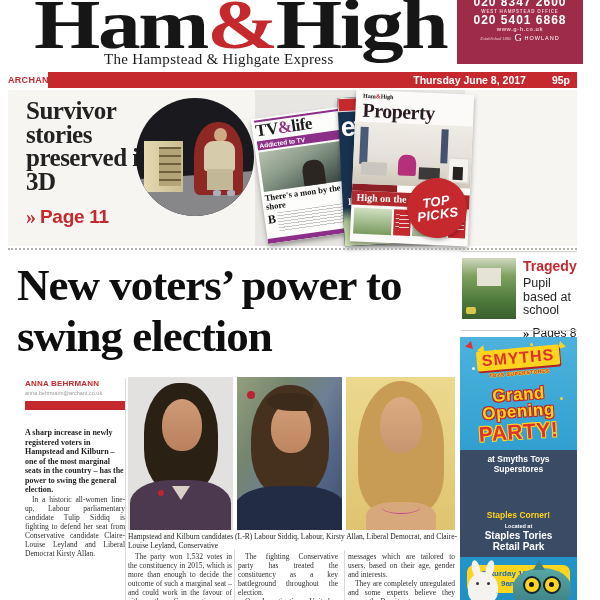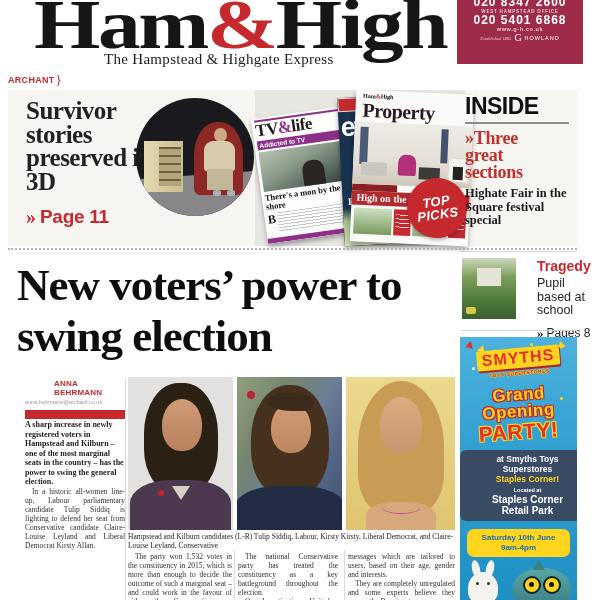--- a/index.html
+++ b/index.html
@@ -113,21 +113,21 @@
   
   .headline{position:absolute;left:9px;top:252px;width:400px;font:bold 45px/51px "Liberation Serif",serif;
             color:#0e0e0e;letter-spacing:-1px;}
 
   
   .t-rule{position:absolute;left:461px;width:116px;border-top:1px solid #d5d3cf;}
   .t-photo{position:absolute;left:462px;top:258px;width:54px;height:61px;overflow:hidden;
            background:linear-gradient(180deg,#cfd8c0 0%,#7fa05e 30%,#4e7a3a 70%,#3c5e2e 100%);}
   .t-bldg{position:absolute;left:28%;top:16%;width:44%;height:30%;background:#e5e2d6;}
   .t-bus{position:absolute;left:8%;bottom:8%;width:18%;height:12%;background:#d8c94a;border-radius:2px;}
-  .t-text{position:absolute;left:537px;top:259px;width:56px;font-family:"Liberation Sans",sans-serif;}
+  .t-text{position:absolute;left:523px;top:259px;width:56px;font-family:"Liberation Sans",sans-serif;}
   .t-label{color:#c5292e;font:bold 14px/15px "Liberation Sans",sans-serif;}
   .t-sub{margin-top:3px;color:#242424;font:12.5px/13.5px "Liberation Sans",sans-serif;}
   .t-pages{margin-top:7px;display:flex;gap:3px;align-items:baseline;color:#222;}
   .t-pages .chev{font:bold 13px "Liberation Serif",serif;color:#111;}
   .t-pages .pg{font:12px "Liberation Sans",sans-serif;}
 
   
   .smyths{position:absolute;left:460px;top:337px;width:117px;height:263px;overflow:hidden;text-align:center;
           background:linear-gradient(180deg,#4db2dd 0%,#2f9fd0 45%,#1f90c4 100%);
           font-family:"Liberation Sans",sans-serif;}
@@ -136,47 +136,47 @@
   .sm-logo-wrap{margin-top:11px;transform:rotate(-5deg);}
   .sm-logo{display:inline-block;background:#ffd41f;color:#e0302f;font:900 16px/18px "Liberation Sans",sans-serif;
            padding:1px 5px;border-radius:2px;letter-spacing:1px;box-shadow:1px 2px 0 #b3202a;}
   .sm-sub{margin-top:2px;color:#d4282e;font:900 5px/7px "Liberation Sans",sans-serif;letter-spacing:0.5px;
           text-shadow:0.5px 0 #ffd41f,-0.5px 0 #ffd41f,0 0.5px #ffd41f,0 -0.5px #ffd41f;}
   .sm-grand{margin-top:9px;}
   .sm-grand,.sm-opening{color:#ffd41f;font:900 17px/17px "Liberation Sans",sans-serif;letter-spacing:0.5px;
         text-shadow:1px 1px 0 #c42127,-1px 1px 0 #c42127,1px -1px 0 #c42127,-1px -1px 0 #c42127;transform:rotate(-4deg);}
   .sm-party{color:#e0302f;font:900 21px/22px "Liberation Sans",sans-serif;margin-top:1px;transform:rotate(-4deg);
         text-shadow:1px 1px 0 #ffd41f,-1px 1px 0 #ffd41f,1px -1px 0 #ffd41f,-1px -1px 0 #ffd41f;letter-spacing:0.5px;}
-  .sm-panel{margin:7px auto 0;width:101px;background:#3a4b66;border-radius:6px;padding:4px 17px 5px;}
+  .sm-panel{margin:7px auto 0;width:101px;background:#3a4b66;border-radius:0;padding:4px 8px 5px;}
   .sm-p1{color:#fff;font:900 8.5px/10px "Liberation Sans",sans-serif;}
-  .sm-hl{color:#ffd41f;font:900 8.5px/10px "Liberation Sans",sans-serif;}
+  .sm-hl{color:#ffd41f;font:900 8.5px/10px "Liberation Sans",sans-serif;margin-top:36px;}
   .sm-locsm{color:#fff;font:bold 5.5px/8px "Liberation Sans",sans-serif;margin-top:2px;}
   .sm-loc{color:#fff;font:900 10px/11px "Liberation Sans",sans-serif;}
   .sm-datebox{margin:8px auto 0;width:103px;background:#ffd41f;border-radius:7px;padding:4px 0;
               color:#1b6fb0;font:900 8px/10px "Liberation Sans",sans-serif;}
   .sm-chars{position:absolute;left:0;bottom:-4px;width:100%;height:46px;}
   .bunny{position:absolute;left:8px;bottom:0;width:30px;height:32px;background:#f5f3ef;border-radius:50% 50% 40% 40%;}
   .bunny .ear{position:absolute;top:-12px;width:8px;height:18px;background:#f5f3ef;border-radius:50%;}
   .bunny .e1{left:4px;transform:rotate(-12deg);}
   .bunny .e2{right:4px;transform:rotate(12deg);}
   .bunny .eye{position:absolute;top:10px;width:3px;height:3px;background:#333;border-radius:50%;}
   .fish{position:absolute;right:6px;bottom:-2px;width:58px;height:38px;border-radius:50% 50% 35% 35%;
         background:linear-gradient(#57a8a4,#3c7f85);}
   .fish .fin{position:absolute;top:-8px;left:20px;width:0;height:0;border-left:6px solid transparent;
         border-right:6px solid transparent;border-bottom:10px solid #3c7f85;}
   .fish .eye{position:absolute;top:8px;width:14px;height:14px;border-radius:50%;background:#ffd41f;border:2px solid #123;}
   .fish .eye i{position:absolute;left:4px;top:4px;width:5px;height:5px;background:#111;border-radius:50%;display:block;}
 
   
   .vrule{position:absolute;width:1px;background:#dddbd7;}
   .leftcol{position:absolute;left:25px;top:379px;width:100px;height:221px;overflow:hidden;}
-  .byline{color:#c5292e;font:900 8px "Liberation Sans",sans-serif;letter-spacing:0.2px;margin-left:29px;}
+  .byline{color:#c5292e;font:900 8px "Liberation Sans",sans-serif;letter-spacing:0.2px;}
   .email{color:#999;font:5.5px "Liberation Sans",sans-serif;margin-top:2px;}
   .redbar{height:9px;background:#c5292e;margin-top:5px;}
-  .intro{margin-top:1px;font:bold 8px/9.5px "Liberation Serif",serif;color:#1c1c1c;}
+  .intro{margin-top:18px;font:bold 8px/9.5px "Liberation Serif",serif;color:#1c1c1c;}
   .apara{font:7.5px/9px "Liberation Serif",serif;color:#2e2e2e;text-align:justify;margin:0;}
   .apara.first{margin-top:6px;}
   .apara.ind{text-indent:7px;}
 
   .cand{position:absolute;top:377px;height:153px;overflow:hidden;}
   .cand.p1{left:128px;width:105px;background:#e3e1df;}
   .cand.p2{left:237px;width:105px;
      background:linear-gradient(120deg,#93a07f 0%,#75856e 28%,#6d7f95 52%,#55688a 70%,#3f516e 100%);}
   .cand.p3{left:346px;width:109px;background:linear-gradient(#ecd98e,#dfc471);}
   .hair1{position:absolute;left:16px;top:6px;width:74px;height:110px;background:#2b2014;border-radius:46% 46% 40% 40%;}
@@ -219,20 +219,24 @@
       <span class="est">Established 1865</span>
       <span class="gmark">G</span>
       <span class="partner">HOWLAND</span>
     </div>
   </div>
 
   <div class="archant">
       <span>ARCHANT</span>
       <span class="brace">}</span>
     </div>
+  <div class="datebar">
+    <span>Thursday June 8, 2017</span>
+    <span>95p</span>
+  </div>
 
   <div class="promo">
     <div class="surv-title">Survivor stories preserved in 3D</div>
     <div class="surv-page">
       <span class="chev">»</span>
       <span class="pg">Page 11</span>
     </div>
     <div class="circlephoto">
       <div class="cp-floor"></div>
       <div class="cp-cabinet">
@@ -297,26 +301,20 @@
           <span class="rd"></span>
         </div>
       </div>
     </div>
 
     <div class="badge">
       <span>TOP</span>
       <span>PICKS</span>
     </div>
 
-    <div class="inside">
-      <div class="inside-title">INSIDE</div>
-      <div class="inside-rule"></div>
-      <div class="inside-feature"><span>»</span><span>Three great sections</span></div>
-      <div class="inside-note">Highate Fair in the Square festival special</div>
-    </div>
   </div>
 
   <div class="dotted"></div>
 
   <h1 class="headline" style="margin:8px;">New voters’ power to swing election</h1>
 
   <div class="t-rule" style="top:251px;"></div>
   <div class="t-photo">
     <div class="t-bldg"></div>
     <div class="t-bus"></div>
@@ -346,21 +344,21 @@
       <div class="sm-sub">TOYS SUPERSTORES</div>
     </div>
     <div class="sm-grand">Grand</div>
     <div class="sm-opening">Opening</div>
     <div class="sm-party">PARTY!</div>
     <div class="sm-panel">
       <div class="sm-p1">at Smyths Toys</div>
       <div class="sm-p1">Superstores</div>
       <div class="sm-hl">Staples Corner!</div>
       <div class="sm-locsm">Located at</div>
-      <div class="sm-loc">Staples Corner</div>
+      <div class="sm-loc">Staples Tories</div>
       <div class="sm-loc">Retail Park</div>
     </div>
     <div class="sm-datebox">
       <div>Saturday 10th June</div>
       <div>9am-4pm</div>
     </div>
     <div class="sm-chars">
       <div class="bunny">
         <div class="ear e1"></div>
           <div class="ear e2"></div>
@@ -404,30 +402,30 @@
     <div class="bangs2"></div>
     <div class="coat2"></div>
   </div>
   <div class="cand p3">
     <div class="hair3"></div>
     <div class="face3"></div>
     <div class="chest3"></div>
     <div class="neck3"></div>
   </div>
 
-  <div class="caption">Hampstead and Kilburn candidates (L-R) Tulip Siddiq, Labour, Kirsty Kirsty, Liberal Democrat, and Claire-Louise Leyland, Conservative</div>
+  <div class="caption">Hampstead and Kilburn candidates (L-R) Labour Siddiq, Labour, Kirsty Allan, Liberal Democrat, and Claire-Louise Leyland, Conservative</div>
 
   <div class="vrule" style="left:234px;top:550px;height:50px;"></div>
   <div class="vrule" style="left:344px;top:550px;height:50px;"></div>
 
   <div class="bcol c2">
     <p class="bp">The party won 1,532 votes in the constituency in 2015, which is more than enough to decide the outcome of such a marginal seat – and could work in the favour of either the Conservatives or Labour.</p>
   </div>
   <div class="bcol c3">
-    <p class="bp">The national Conservative party has treated the constituency as a key battleground throughout the election.</p>
+    <p class="bp">The fighting Conservative party has treated the constituency as a key battleground throughout the election.</p>
     <p class="bp">Our Investigations Unit has uncovered that the Tories have</p>
   </div>
   <div class="bcol c4">
     <p class="bp noind">messages which are tailored to users, based on their age, gender and interests.</p>
     <p class="bp">They are completely unregulated and some experts believe they swung the Brexit vote.</p>
   </div>
 
 </div>
 
 </body></html>

